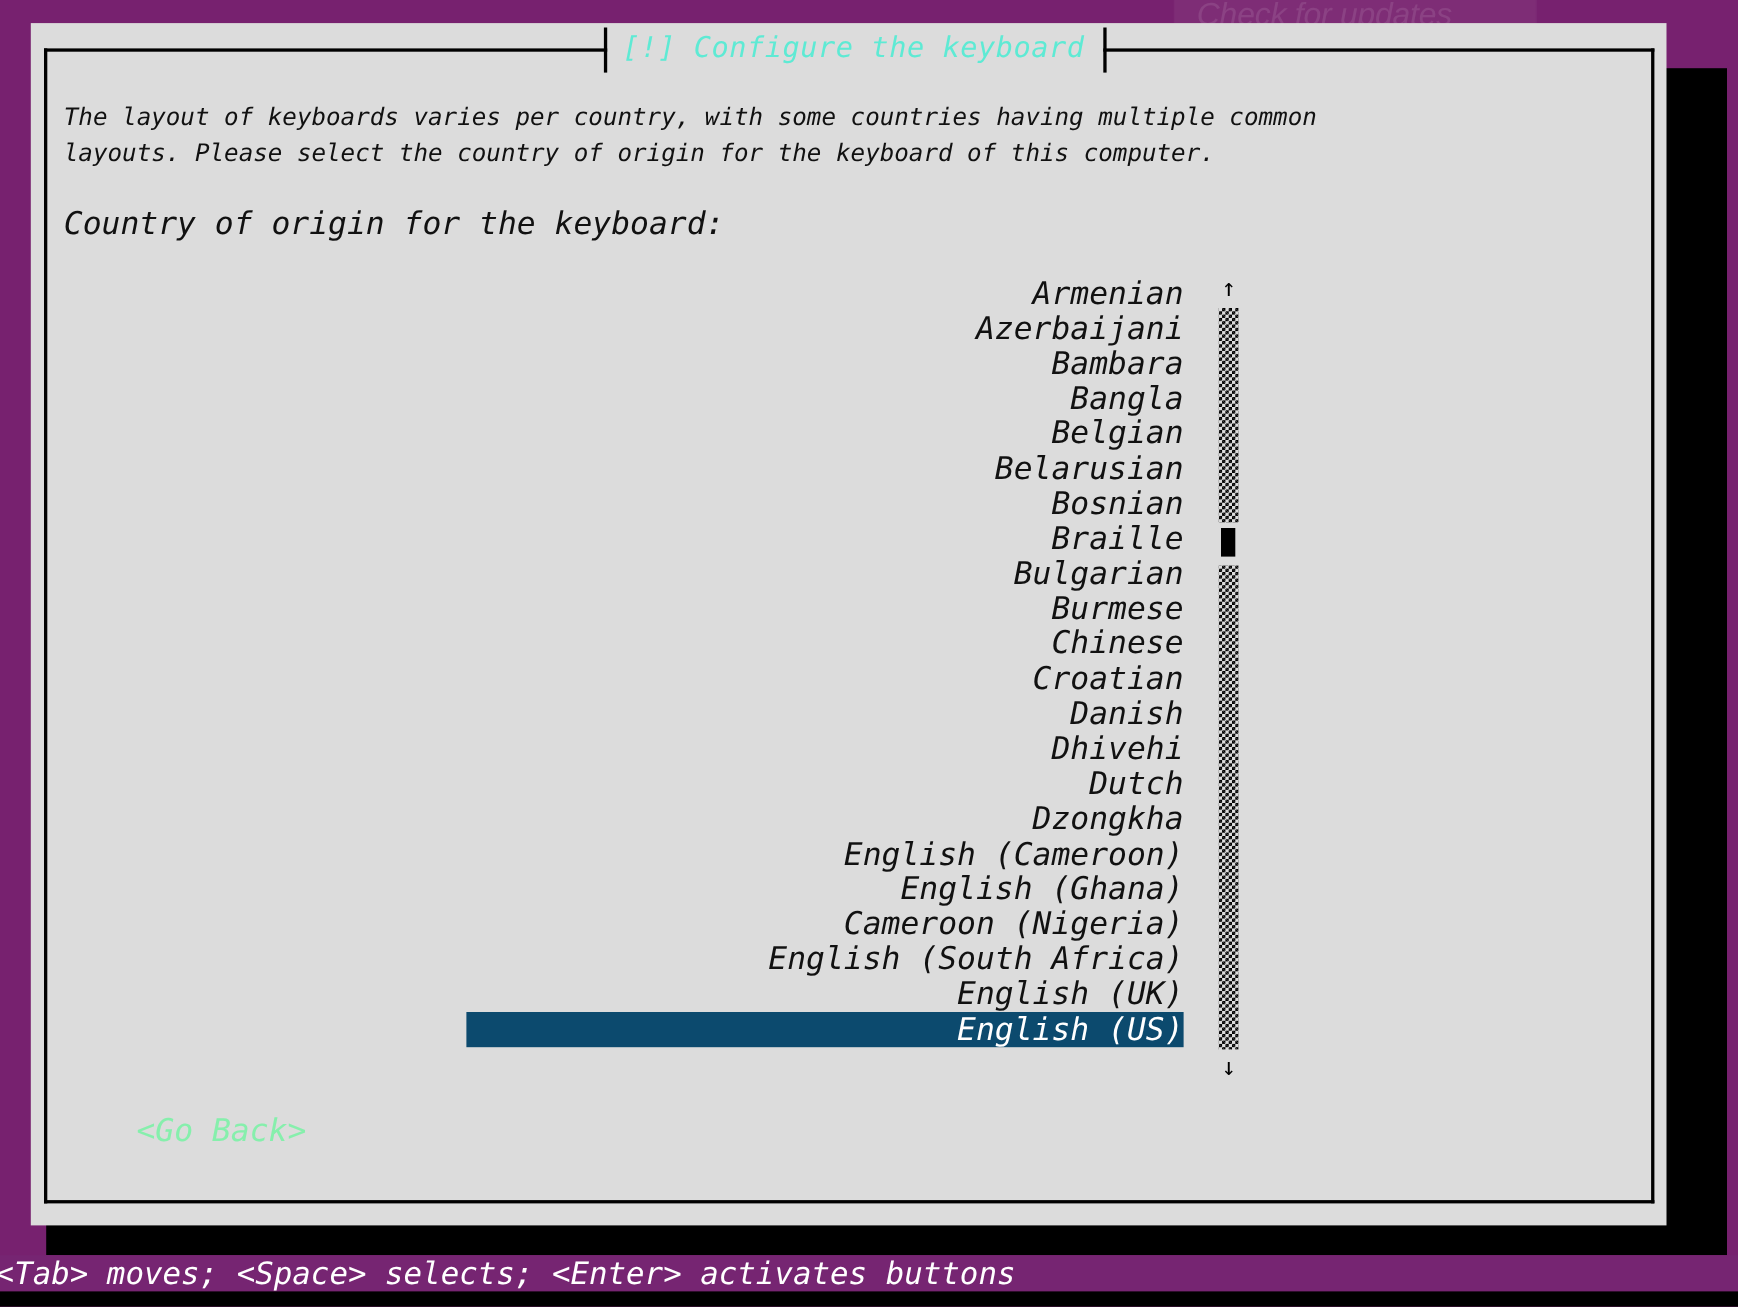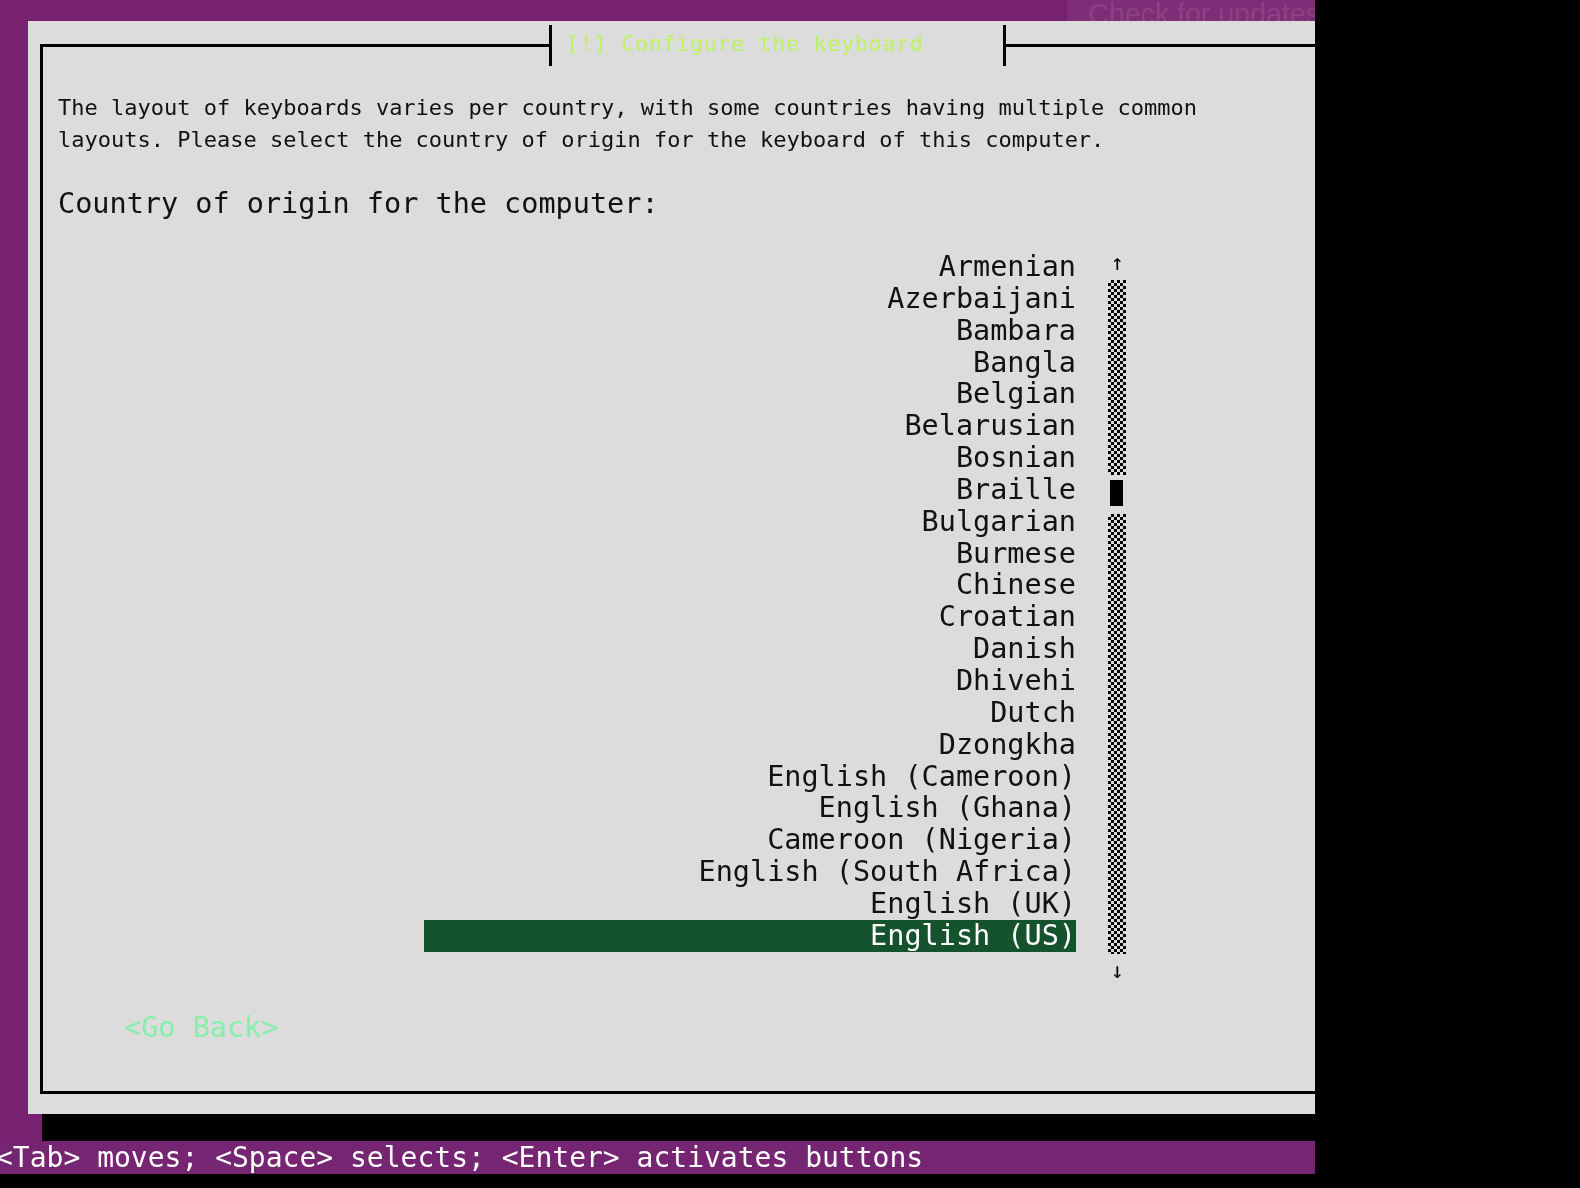--- a/index.html
+++ b/index.html
@@ -2,25 +2,26 @@
 <html><head>
 <meta charset="utf-8">
 <style>
   html, body {
     margin: 0;
     padding: 0;
     background: #000000;
   }
   #screen {
     position: relative;
-    width: 1315px;
+    width: 1580px;
     height: 1188px;
     background: #77216F;
     overflow: hidden;
     font-family: "DejaVu Sans Mono", "Liberation Mono", monospace;
+    font-style: italic;
   }
 
   
   #ghost-menu {
     position: absolute;
     left: 1068px;
     top: -46px;
     width: 328px;
     height: 258px;
     background: rgba(255,255,255,0.055);
@@ -111,22 +112,22 @@
     width: 3px;
     height: 41px;
     background: #000000;
     z-index: 13;
   }
 
   #dialog-title {
     position: absolute;
     left: 566px;
     top: 26px;
-    color: #bef264;
-    font-size: 22px;
+    color: #5eead4;
+    font-size: 26px;
     line-height: 36px;
     letter-spacing: 0.5px;
     white-space: pre;
     z-index: 14;
   }
 
   
   #intro-text {
     position: absolute;
     left: 58px;
@@ -160,21 +161,21 @@
     height: 31.85px;
     line-height: 31.85px;
     font-size: 28.5px;
     color: #111111;
     white-space: pre;
     padding-left: 2px;
     box-sizing: border-box;
     text-align: right;
   }
   .list-row.selected {
-    background: #14532d;
+    background: #0c4a6e;
     color: #ffffff;
   }
 
   
   #scrollbar {
     position: absolute;
     left: 1106px;
     top: 252px;
     width: 22px;
     height: 730px;
@@ -285,21 +286,21 @@
   <div id="frame-top-left"></div>
   <div id="frame-top-right"></div>
   <div id="title-tick-left"></div>
   <div id="title-tick-right"></div>
 
   <div id="dialog-title">[!] Configure the keyboard</div>
 
   <div id="intro-text"><span>The layout of keyboards varies per country, with some countries having multiple common</span>
 <span>layouts. Please select the country of origin for the keyboard of this computer.</span></div>
 
-  <div id="prompt-text">Country of origin for the computer:</div>
+  <div id="prompt-text">Country of origin for the keyboard:</div>
 
   <div id="country-list">
       <div class="list-row">Armenian</div>
       <div class="list-row">Azerbaijani</div>
       <div class="list-row">Bambara</div>
       <div class="list-row">Bangla</div>
       <div class="list-row">Belgian</div>
       <div class="list-row">Belarusian</div>
       <div class="list-row">Bosnian</div>
       <div class="list-row">Braille</div>

